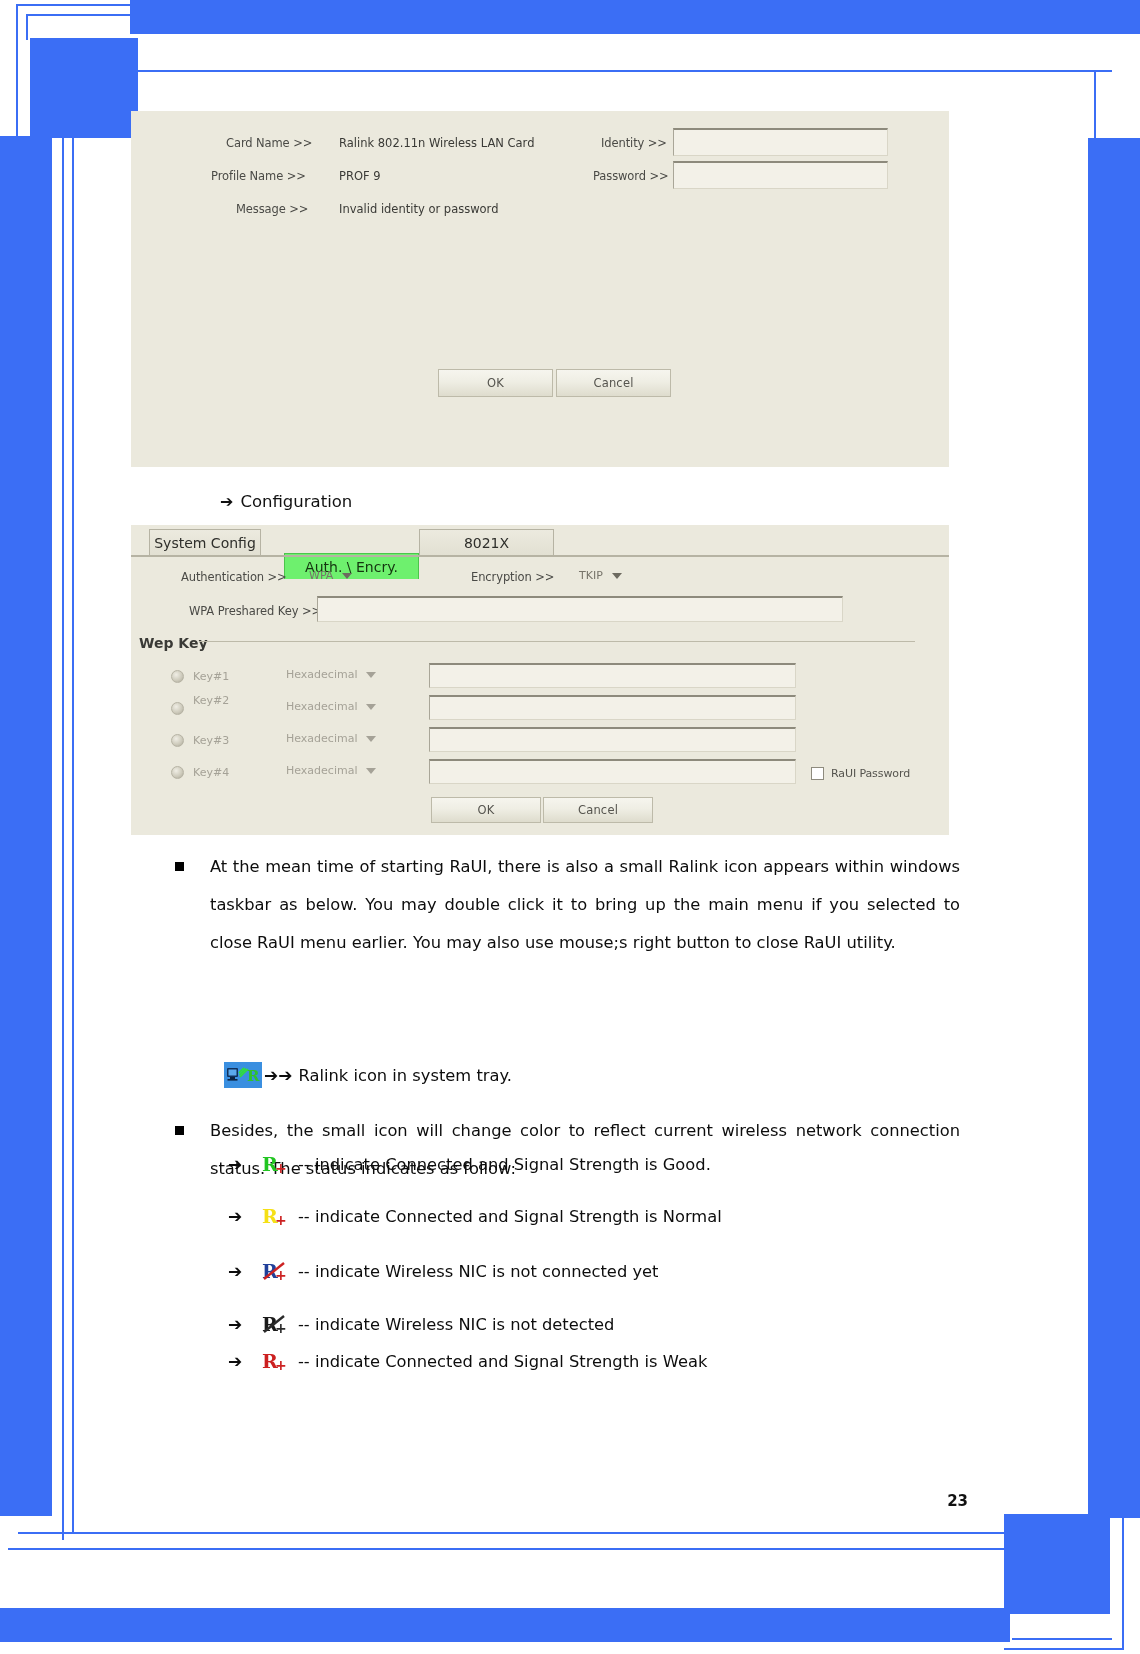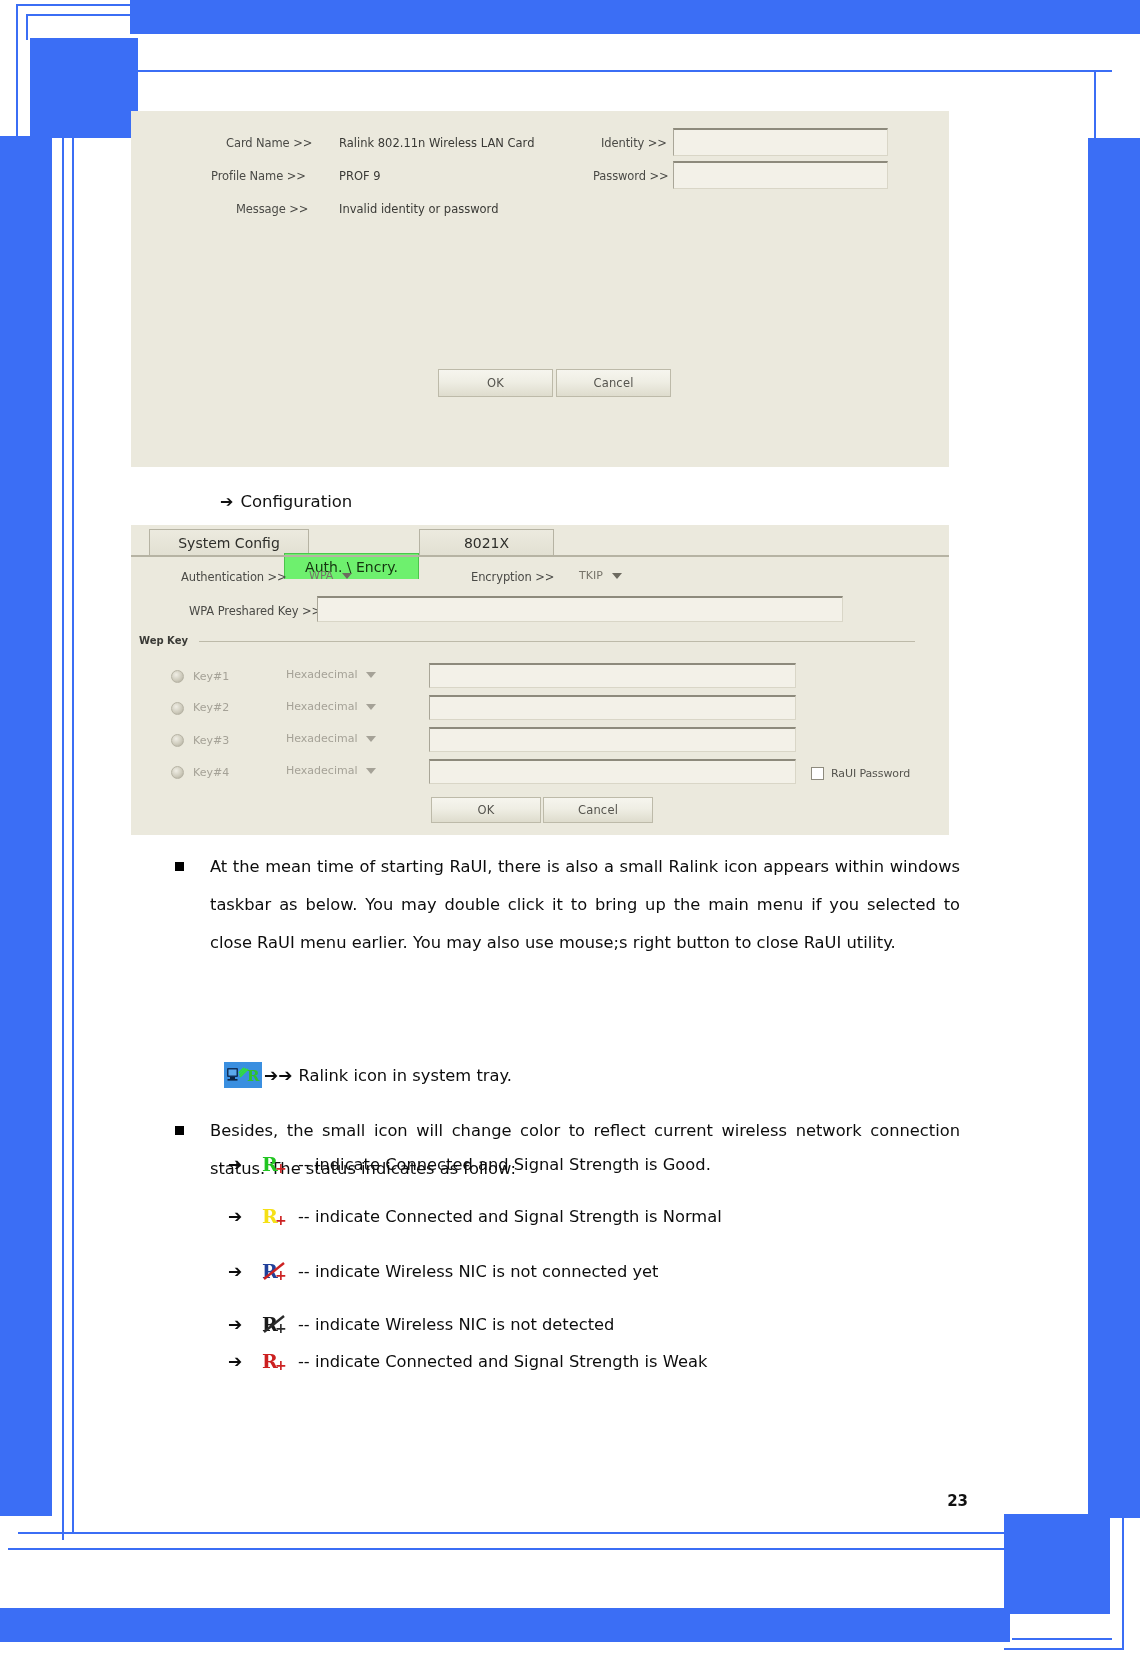--- a/index.html
+++ b/index.html
@@ -129,21 +129,21 @@
   }
   .tab.active { background: #6ef06e; color: #14340f; border-color:#4cc44c;margin-top:24px; }
   .tab-underline {
     position: absolute; left: 0; top: 30px; width: 818px; height: 2px;
     background: #b6b3a3;
   }
   .group-line {
     position: absolute; height: 1px; background: #bdbaa9;
   }
   .group-title {
-    position: absolute; font-size: 10px; font-weight: bold; color: #3a3a36;
+    position: absolute; font-size: 14px; font-weight: bold; color: #3a3a36;
   }
   .combo {
     position: absolute;
     font-size: 11px; color: #77746a;
     display: flex; align-items: center; gap: 9px;
   }
   .caret { width: 0; height: 0; border-left: 5px solid transparent;
            border-right: 5px solid transparent; border-top: 6px solid #6d6a60; }
   .radio-dim {
     position: absolute; width: 13px; height: 13px; border-radius: 50%;
@@ -251,21 +251,21 @@
   </div>
 
   <div class="caption-line" style="left:220px; top:492px;">
     <span class="arrow-glyph">➔</span>
     <span>Configuration</span>
   </div>
 
   <div class="dlg" id="dialog-config">
 
     <div class="tabstrip">
-      <div class="tab" style="left:18px; width:160px;">System Config</div>
+      <div class="tab" style="left:18px; width:112px;">System Config</div>
       <div class="tab active" style="left:153px; width:135px;">Auth. \ Encry.</div>
       <div class="tab" style="left:288px; width:135px;">8021X</div>
     </div>
     <div class="tab-underline"></div>
 
     <div class="dlg-label" style="left:50px; top:45px;">Authentication &gt;&gt;</div>
     <div class="combo" style="left:178px; top:44px; width:110px;">
       <span>WPA</span>
       <span class="caret"></span>
     </div>
@@ -287,21 +287,21 @@
       <div class="keylabel" style="left:62px; top:145px;">Key#1</div>
       <div class="combo" style="left:155px; top:143px; width:115px; color:#a5a297;">
         <span>Hexadecimal</span>
         <span class="caret" style="border-top-color:#a5a297;"></span>
       </div>
       <div class="dlg-field" style="left:298px; top:138px; width:367px; height:25px;"></div>
     </div>
 
     <div>
       <div class="radio-dim" style="left:40px; top:177px;"></div>
-      <div class="keylabel" style="left:62px; top:176px;">Key#2</div>
+      <div class="keylabel" style="left:62px; top:169px;">Key#2</div>
       <div class="combo" style="left:155px; top:175px; width:115px; color:#a5a297;">
         <span>Hexadecimal</span>
         <span class="caret" style="border-top-color:#a5a297;"></span>
       </div>
       <div class="dlg-field" style="left:298px; top:170px; width:367px; height:25px;"></div>
     </div>
 
     <div>
       <div class="radio-dim" style="left:40px; top:209px;"></div>
       <div class="keylabel" style="left:62px; top:209px;">Key#3</div>

